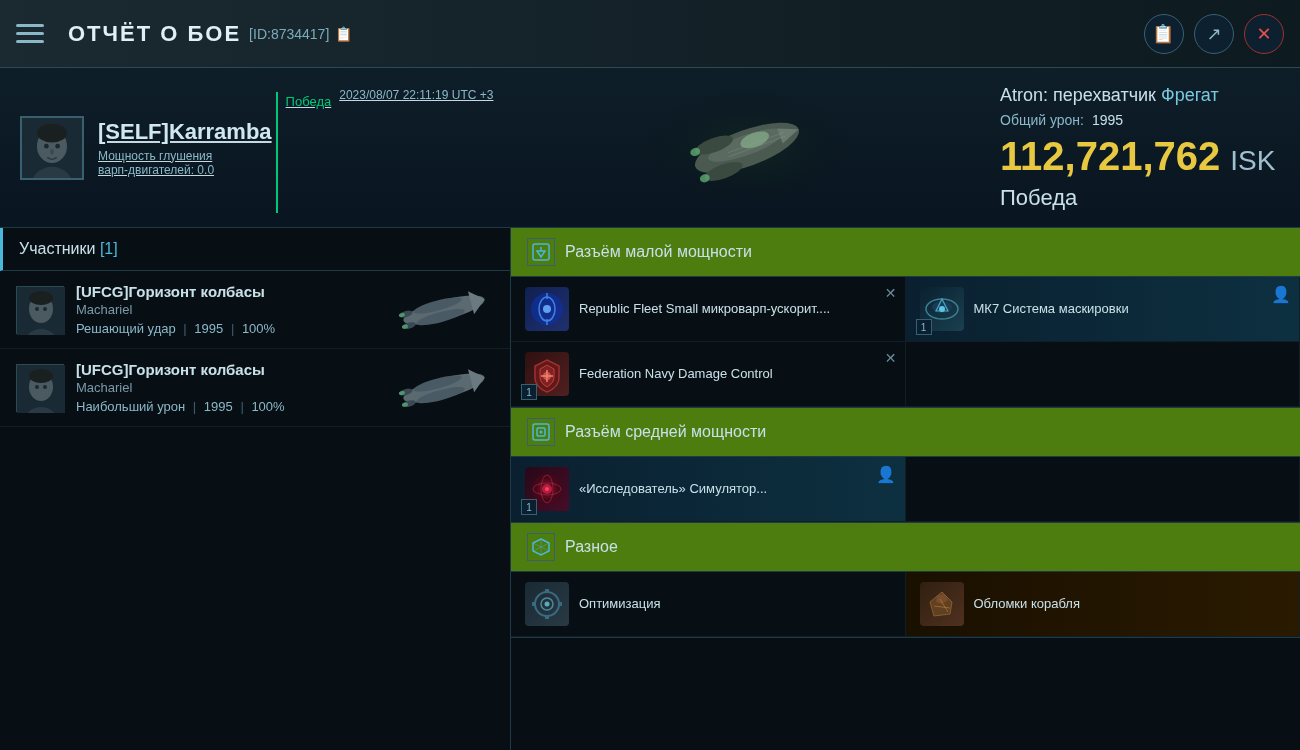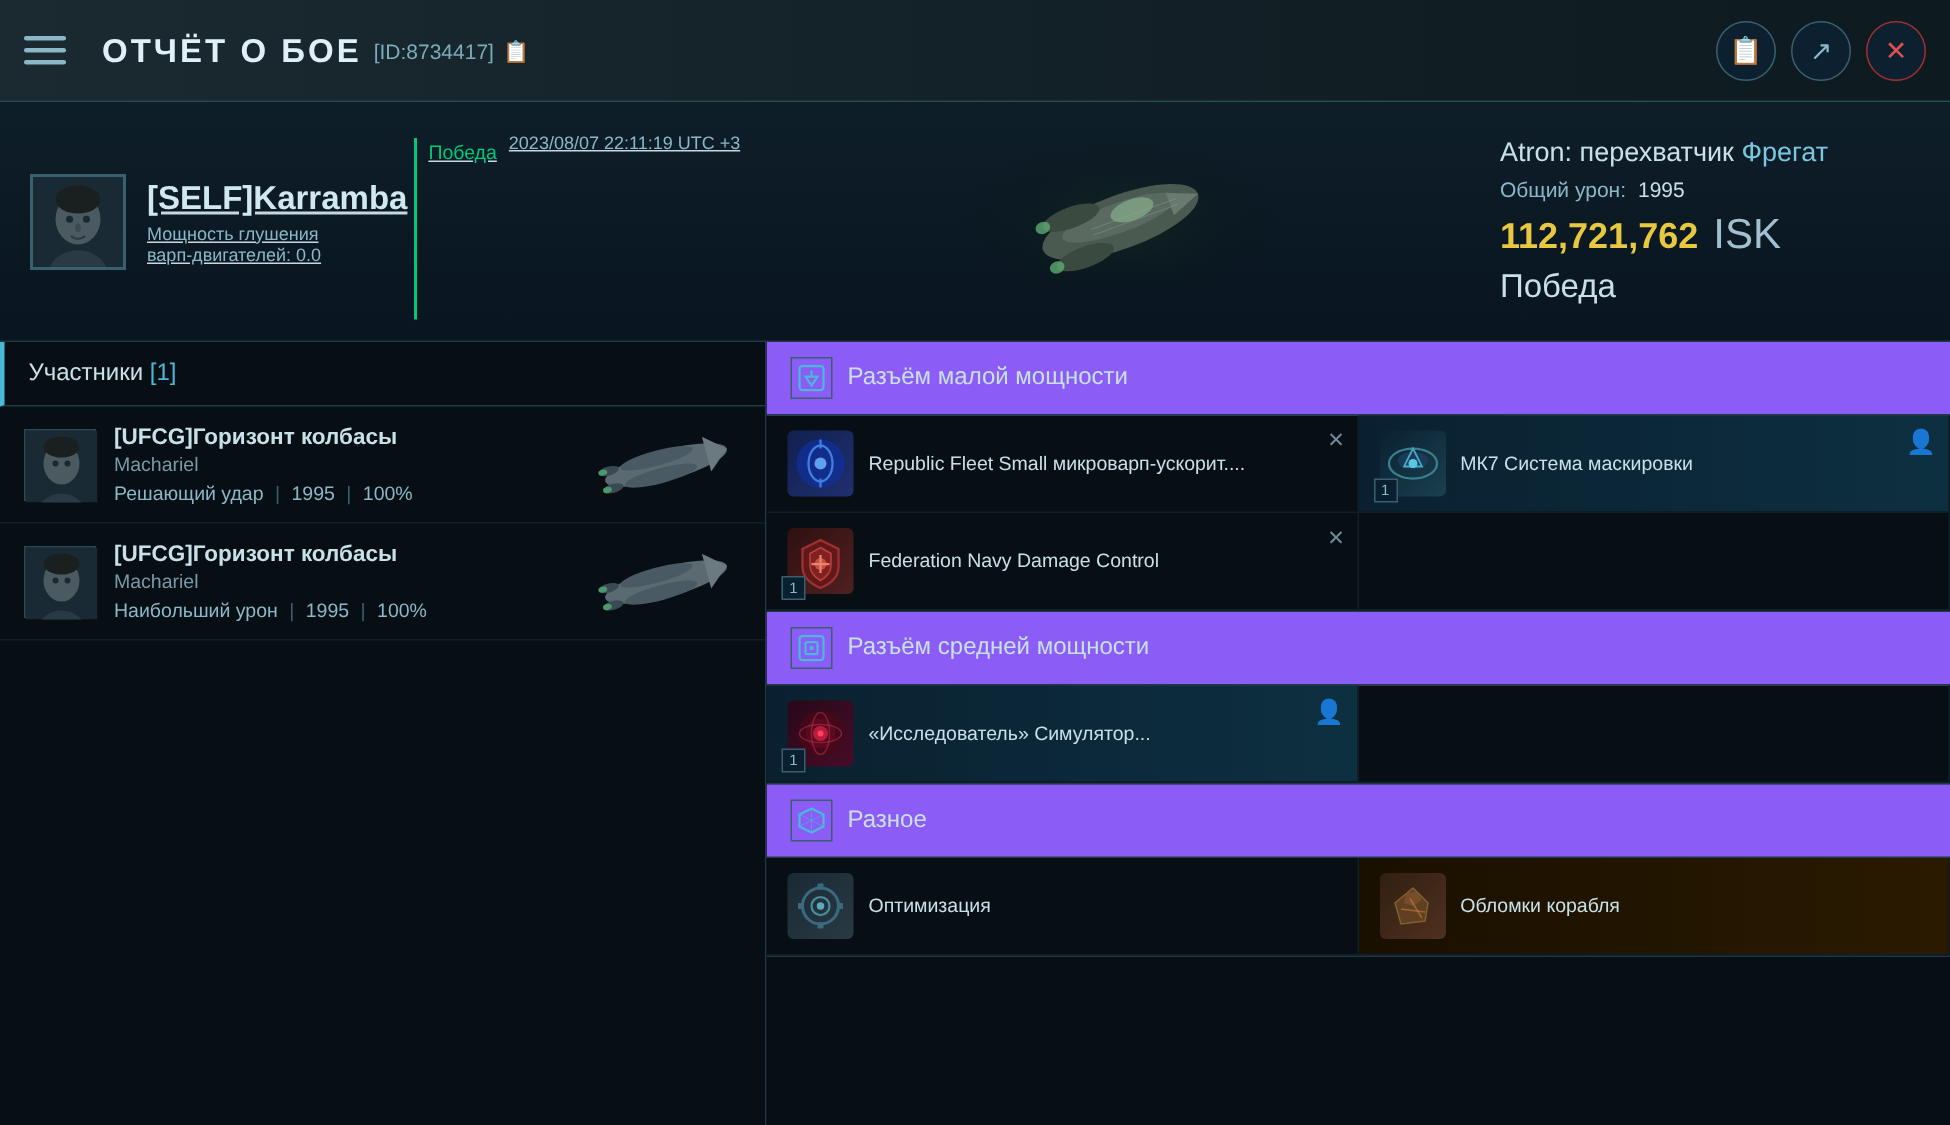--- a/index.html
+++ b/index.html
@@ -185,21 +185,21 @@
     .total-damage-label {
       font-size: 14px;
       color: #8ab8c8;
       text-align: right;
     }
     .total-damage-value {
       font-size: 14px;
       color: #c8e0e8;
     }
     .isk-value {
-      font-size: 24px;
+      font-size: 40px;
       font-weight: bold;
       color: #e8c840;
       text-align: right;
     }
     .isk-label {
       font-size: 28px;
       color: #a0c0d0;
       margin-left: 8px;
     }
     .victory-text {
@@ -282,21 +282,21 @@
     
     .slots-panel {
       flex: 1;
       background: #080f14;
       overflow-y: auto;
     }
     .slot-section-header {
       display: flex;
       align-items: center;
       padding: 10px 16px;
-      background: #8b5cf6;
+      background: #4d7c0f;
       border-bottom: 1px solid #1e3a45;
       gap: 10px;
     }
     .slot-icon {
       width: 28px;
       height: 28px;
       border: 1px solid #3a6070;
       display: flex;
       align-items: center;
       justify-content: center;

